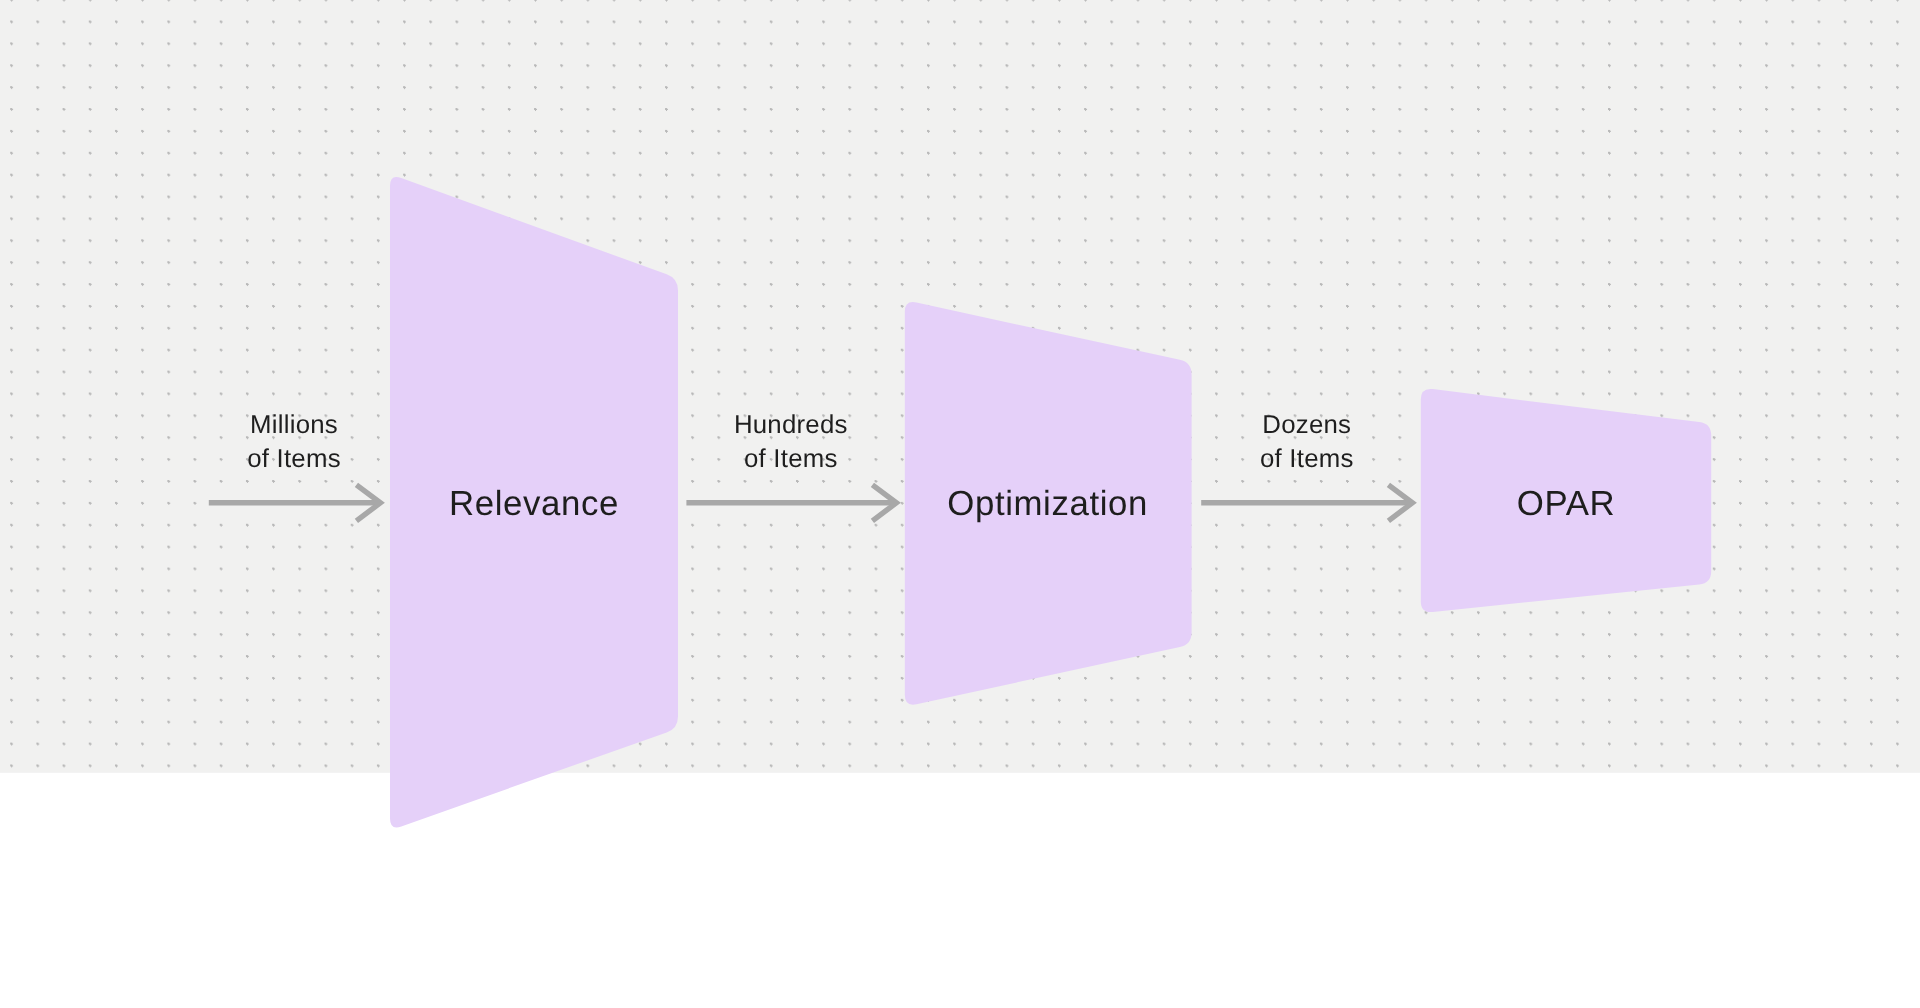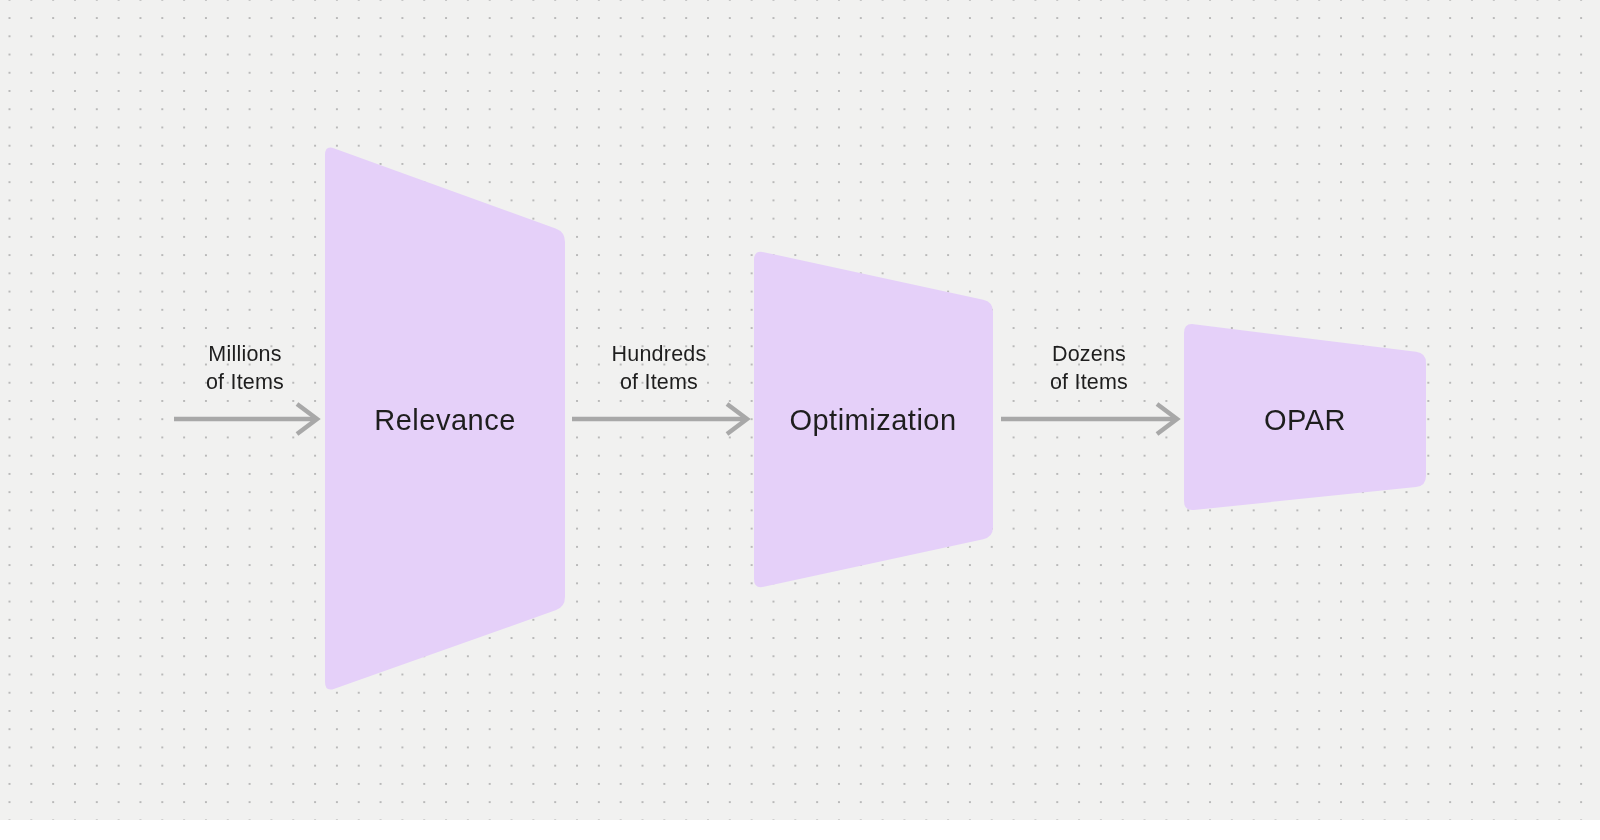--- a/index.html
+++ b/index.html
@@ -14,21 +14,21 @@
   html, body { margin: 0; padding: 0; }
   body {
     width: 1600px;
     height: 840px;
     overflow: hidden;
     font-family: "Liberation Sans", "DejaVu Sans", sans-serif;
   }
   .canvas {
     position: relative;
     width: 1600px;
-    height: 820px;
+    height: 644px;
     background-color: var(--bg);
     background-image: radial-gradient(circle 1.15px at 1.15px 1.15px, var(--dot) 96%, transparent 100%);
     background-size: 21.83px 18.24px;
     background-position: 8.5px -1.15px;
   }
   svg.diagram { display: block; width: 1600px; height: 840px; }
   .stage-shape {
     fill: var(--stage-fill);
   }
   .stage-label {

